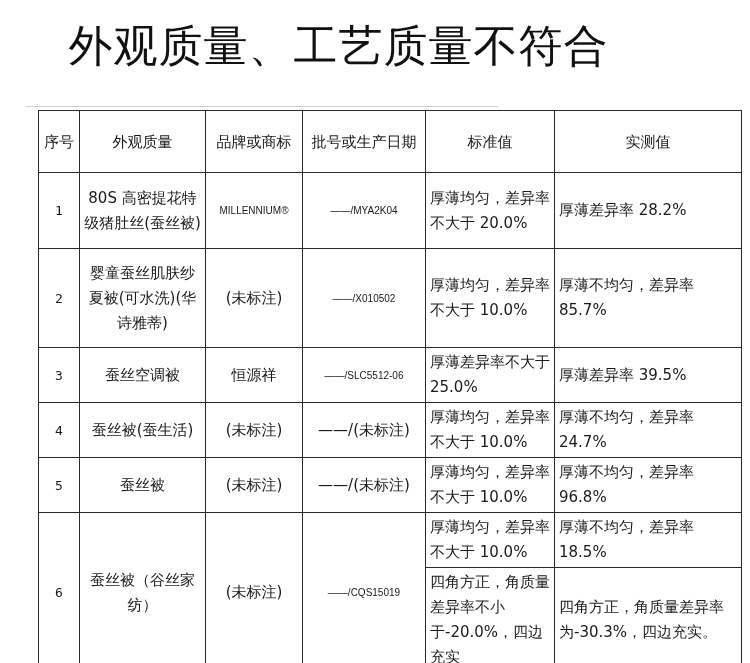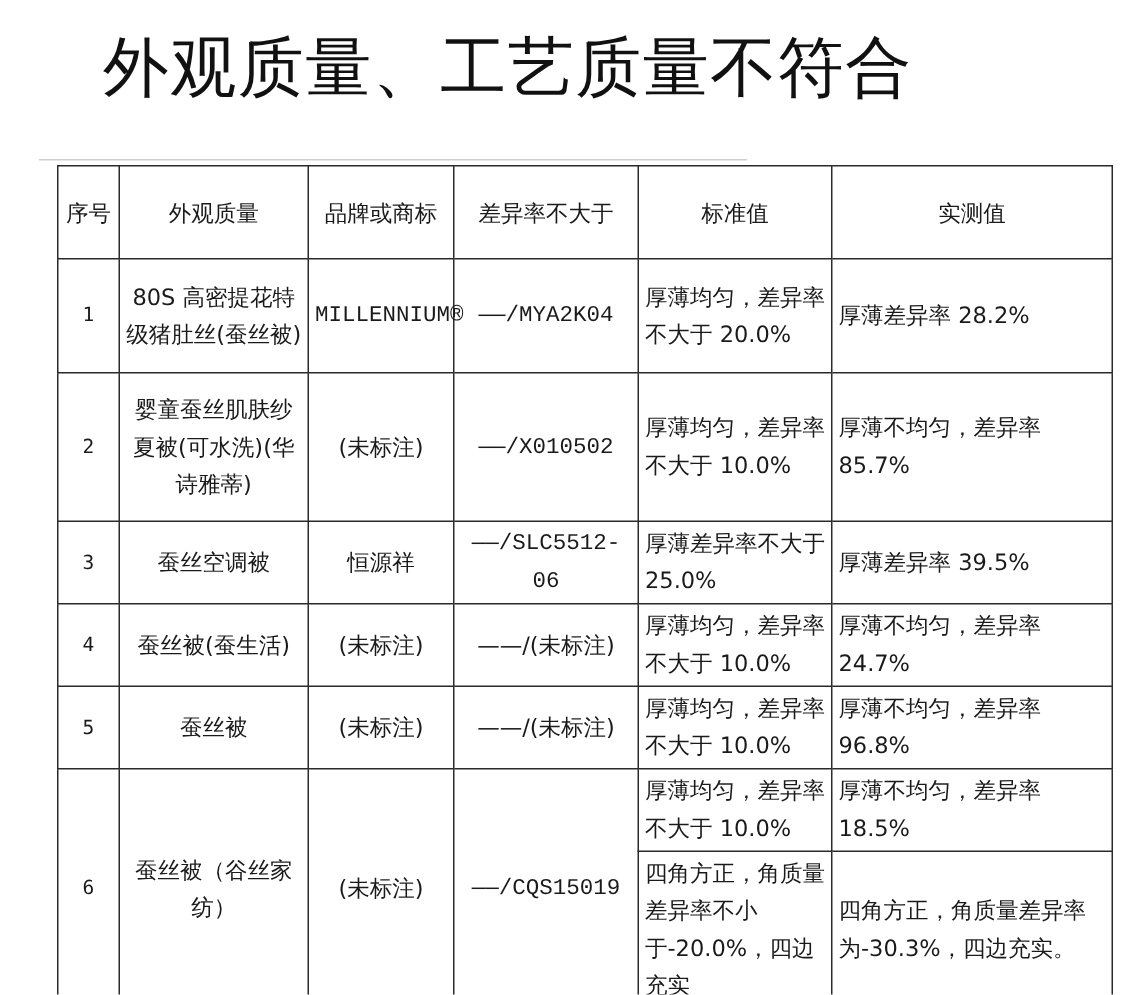--- a/index.html
+++ b/index.html
@@ -9,21 +9,21 @@
            font-family: "DejaVu Serif", "Liberation Serif", serif; font-size: 44px;
            letter-spacing: 1px; color: #111; line-height: 56px; }
   .rule { position: absolute; left: 26px; top: 106px; width: 472px; height: 1px; background: #cfcfcf; }
   table { position: absolute; left: 38px; top: 110px; border-collapse: collapse;
           table-layout: fixed; width: 703px; }
   td, th { border: 1.5px solid #2a2a2a; padding: 2px 4px; font-size: 15px; line-height: 25px;
            vertical-align: middle; }
   th { font-weight: normal; text-align: center; font-size: 15px; line-height: 30px; }
   td.c { text-align: center; }
   td.l { text-align: left; }
-  td.mono { font-family: Liberation Mono, monospace; font-size: 15px; }
+  td.mono { font-family: Liberation Sans, sans-serif; font-size: 10px; }
   .num { font-family: "DejaVu Sans Mono", "Liberation Mono", monospace; font-size: 13px; }
 </style>
 </head>
 <body>
 
 <div class="title">外观质量、工艺质量不符合</div>
 <div class="rule"></div>
 
 <table>
   <colgroup>
@@ -32,21 +32,21 @@
     <col style="width:97px">
     <col style="width:123px">
     <col style="width:129px">
     <col style="width:187px">
   </colgroup>
   <thead>
     <tr style="height:62px">
       <th>序号</th>
       <th>外观质量</th>
       <th>品牌或商标</th>
-      <th>差异率不大于</th>
+      <th>批号或生产日期</th>
       <th>标准值</th>
       <th>实测值</th>
     </tr>
   </thead>
   <tbody>
     <tr style="height:76px">
       <td class="c num">1</td>
       <td class="c">80S 高密提花特级猪肚丝(蚕丝被)</td>
       <td class="c mono">MILLENNIUM®</td>
       <td class="c mono">——/MYA2K04</td>

